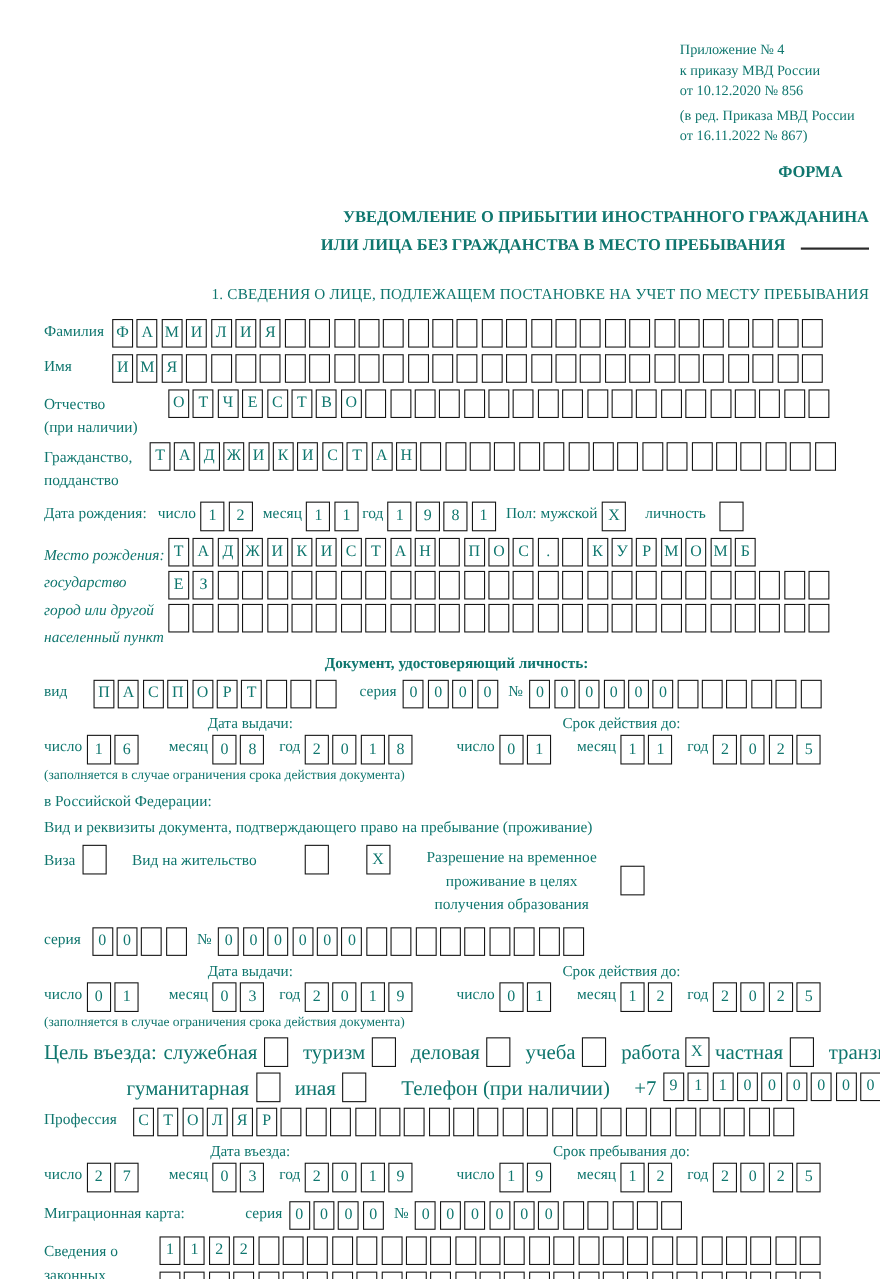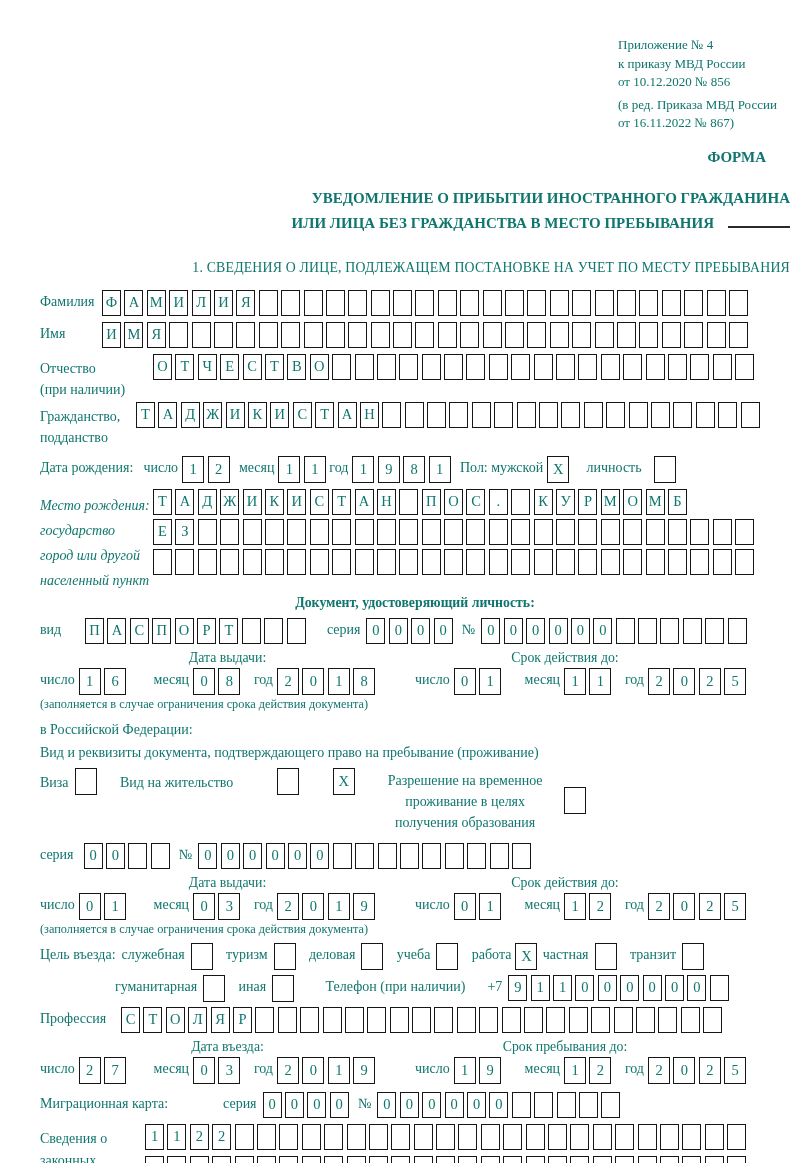--- a/index.html
+++ b/index.html
@@ -39,21 +39,21 @@
   .opt-row{display:flex;align-items:flex-start;margin:2px 0 10px 0;}
   .opt{display:flex;align-items:center;}
   .opt .olbl{font-size:14px;padding-top:4px;}
   .opt .wrap{width:168px;text-align:center;font-size:14px;line-height:21px;padding-top:2px;white-space:normal;}
   .opt .wrap2{width:178px;}
   .ml6{margin-left:6px;} .ml10{margin-left:10px;} .ml14{margin-left:14px;} .ml18{margin-left:18px;}
   .ml20{margin-left:20px;gap:30px;} .ml22{margin-left:22px;} .ml28{margin-left:28px;}
   .ml55{margin-left:55px;} .ml75{margin-left:75px;}
   .mr4{margin-right:4px;} .mr6{margin-right:6px;} .mr10{margin-right:10px;}
   .purpose{display:flex;align-items:flex-start;margin-bottom:5px;white-space:nowrap;}
-  .purpose .plbl{font-size:14px;padding-top:4px;text-align:center;}
+  .purpose .plbl{font-size:19px;padding-top:4px;text-align:center;}
 </style>
 </head>
 <body>
 
 <div class="page">
 
   <div class="hdr">
     <div>Приложение № 4</div>
     <div>к приказу МВД России</div>
     <div>от 10.12.2020 № 856</div>

